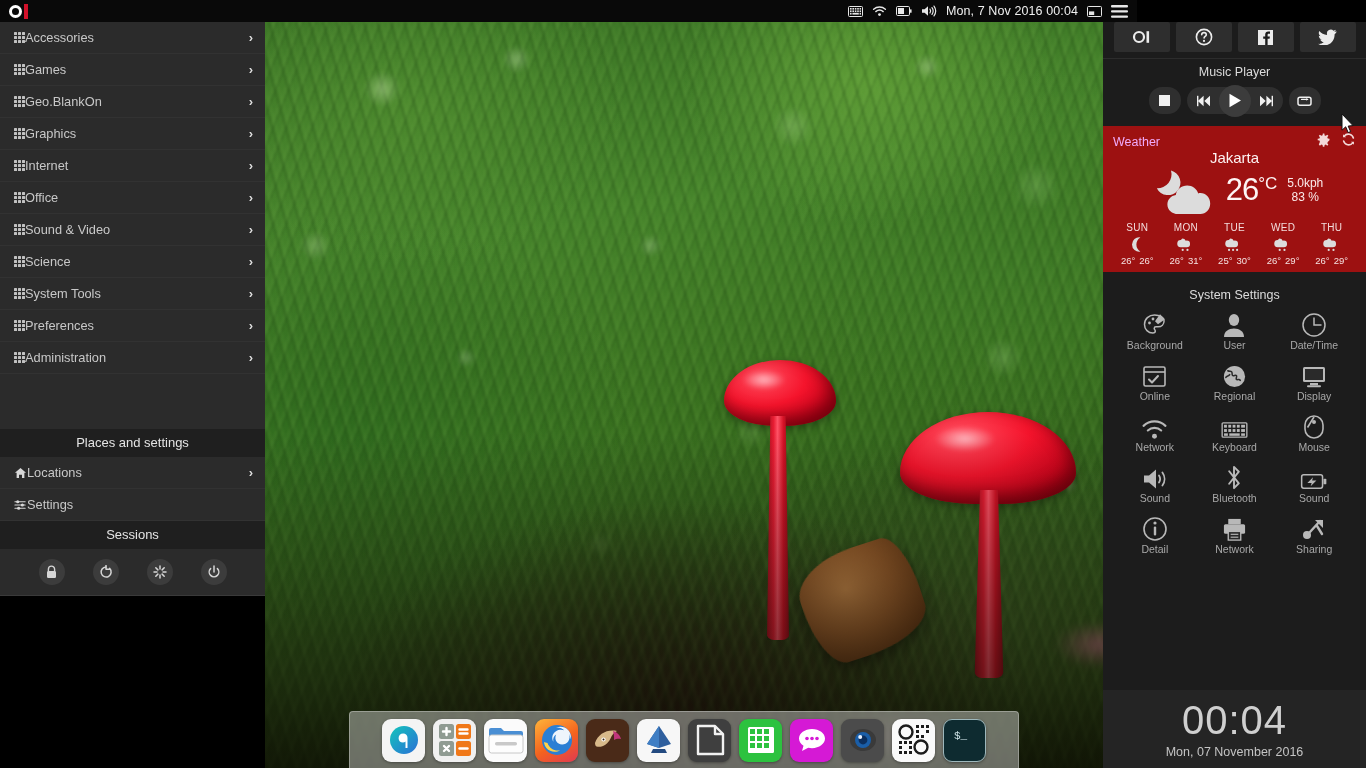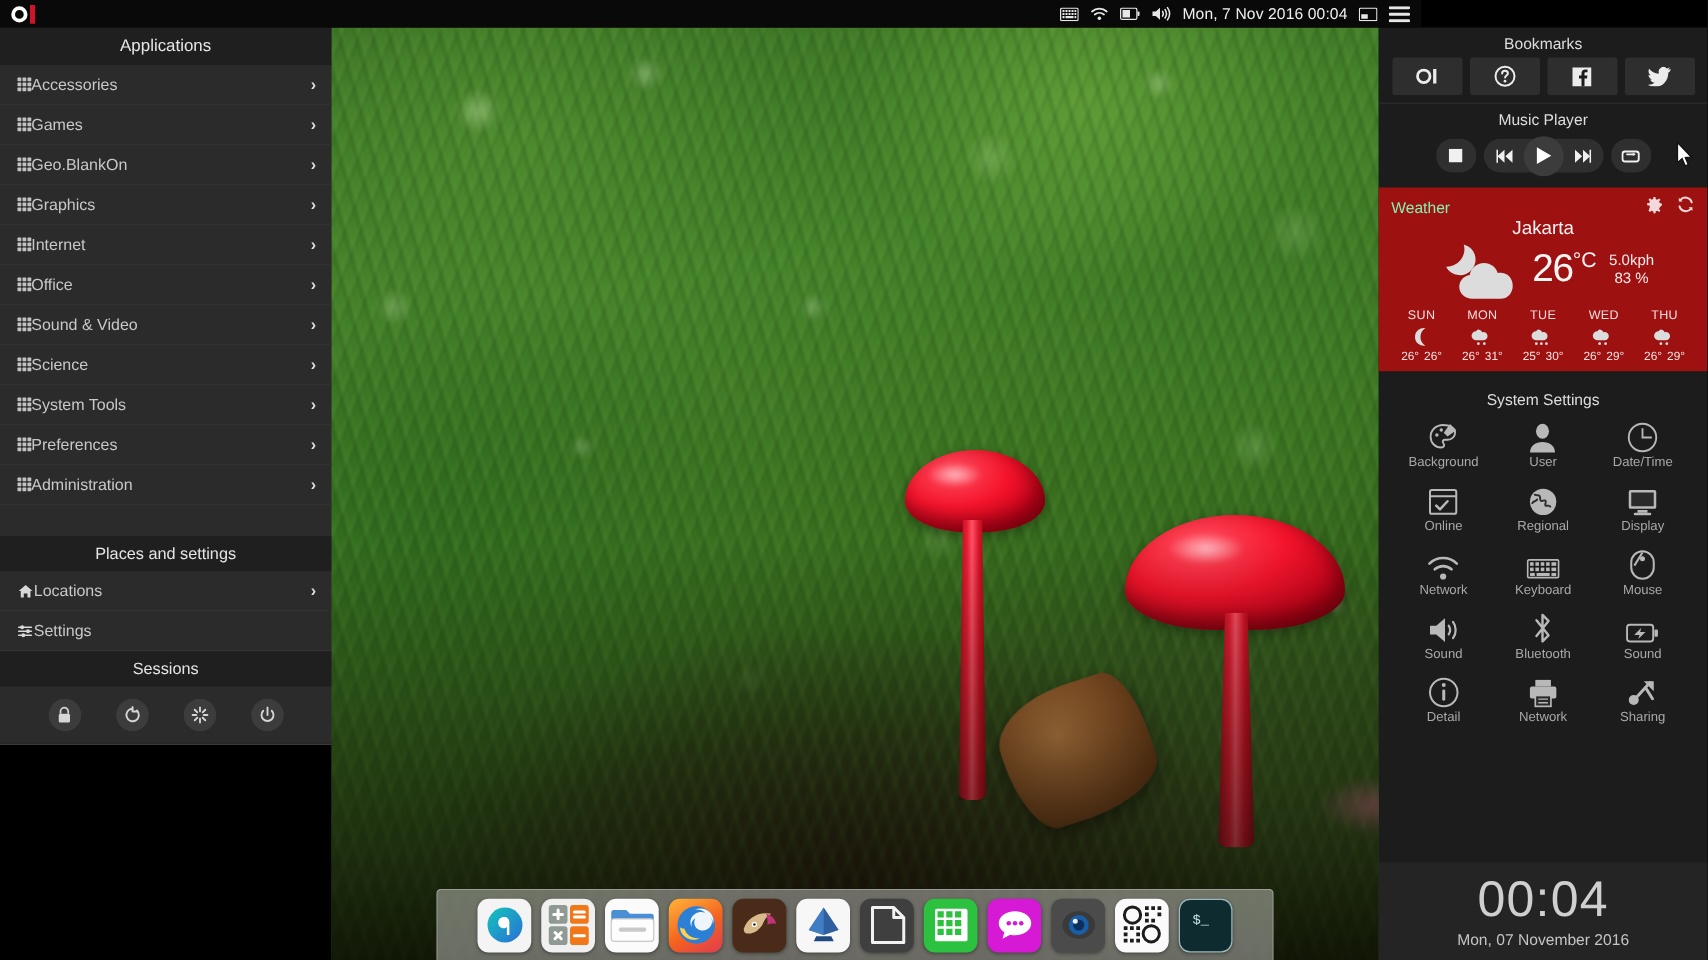--- a/index.html
+++ b/index.html
@@ -176,21 +176,21 @@
   .pl-stop { width: 32px; height: 27px; border-radius: 13px; }
   .pl-group { display: flex; align-items: center; background: #2f2f2f; border-radius: 16px; height: 27px; }
   .pl-prev, .pl-next { width: 34px; height: 27px; display:flex; align-items:center; justify-content:center; color:#f0f0f0; }
   .pl-play { width: 32px; height: 32px; border-radius: 50%; background: #3c3c3c;
     display:flex; align-items:center; justify-content:center; color:#fff; margin: 0 -2px; }
   .pl-rep { width: 32px; height: 27px; border-radius: 13px; }
 
   
   #weather { background: #9d1111; color: #f2dede; padding: 6px 10px 6px; position: relative; }
   .w-head { display: flex; align-items: center; }
-  .w-head .t { font-size: 12.5px; color: #86efac; }
+  .w-head .t { font-size: 12.5px; color: #f0abfc; }
   .w-head .acts { margin-left: auto; display:flex; gap: 10px; color:#f3d9d9; }
   .w-city { text-align: center; font-size: 15px; color: #fdf2f2; margin-top: -2px; }
   .w-main { display: flex; align-items: center; justify-content: center; gap: 4px; margin-top: -4px; }
   .w-icon { width: 76px; height: 56px; position: relative; flex: none; }
   .w-temp { font-size: 31px; color: #fdf4f4; font-weight: 300; letter-spacing: -1px; }
   .w-temp sup { font-size: 17px; vertical-align: super; letter-spacing: 0; }
   .w-side { font-size: 12px; line-height: 1.2; text-align: center; color: #fbeaea; padding-left: 6px; }
   .w-forecast { display: flex; margin-top: 4px; }
   .w-day { flex: 1; text-align: center; }
   .w-day .d { font-size: 10px; color: #f3dcdc; letter-spacing: .3px; }
@@ -319,21 +319,20 @@
               <rect y="0" width="17" height="2.4" rx="1"></rect>
               <rect y="5.2" width="17" height="2.4" rx="1"></rect>
               <rect y="10.4" width="17" height="2.4" rx="1"></rect>
             </g>
           </svg>
       </span>
     </div>
   </div>
 
   <div id="app-menu">
-    <div class="menu-title">Applications</div>
     <div class="menu-list" id="cat-list">
         <div class="menu-row">
           <span class="grid-icon">
             <i></i>
             <i></i>
             <i></i>
             <i></i>
             <i></i>
             <i></i>
             <i></i>
@@ -557,21 +556,20 @@
             <path d="M7 1v6" stroke="#d6d6d6" stroke-width="1.5" stroke-linecap="round"></path>
           </svg>
       </div>
     </div>
   </div>
   <div id="menu-footer-line"></div>
   <div id="menu-below"></div>
 
   <div id="right-panel">
 
-    <div class="rp-title">Bookmarks</div>
     <div class="bookmarks">
       <div class="bm-btn">
         <svg width="22" height="14" viewBox="0 0 22 14">
             <circle cx="8" cy="7" r="5" fill="none" stroke="#ececec" stroke-width="2.2"></circle>
             <rect x="15.5" y="1.2" width="2.6" height="11.6" fill="#ececec"></rect>
           </svg>
       </div>
       <div class="bm-btn">
         <svg width="18" height="18" viewBox="0 0 18 18">
             <circle cx="9" cy="9" r="7.6" fill="none" stroke="#ececec" stroke-width="1.6"></circle>

